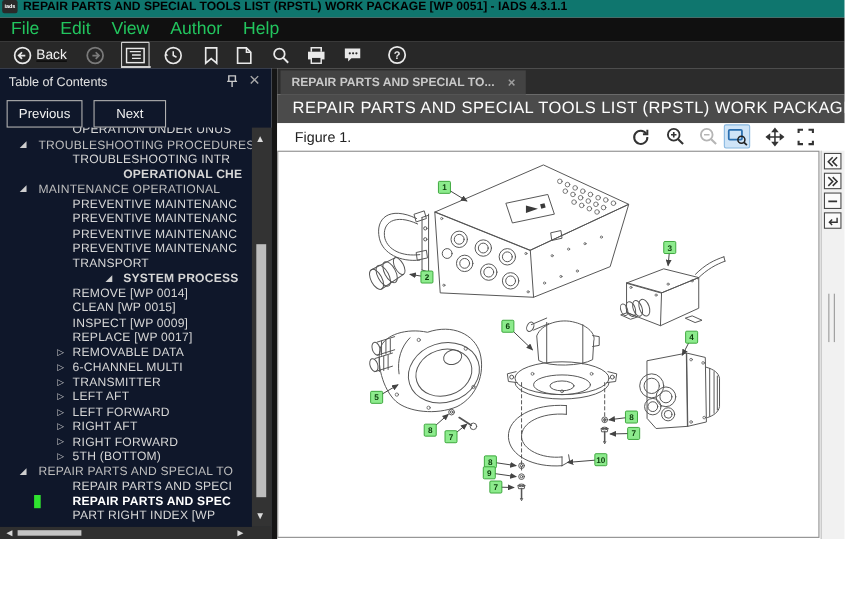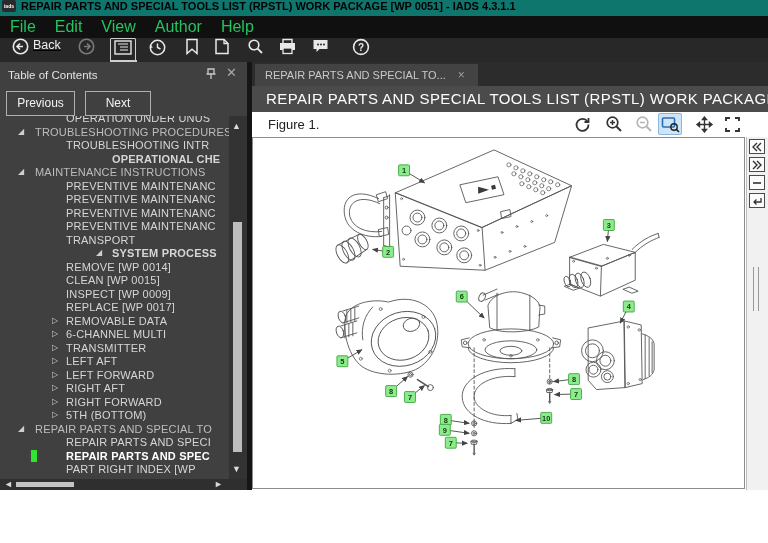--- a/index.html
+++ b/index.html
@@ -12,28 +12,28 @@
     font-size:5px;font-weight:bold;display:flex;align-items:center;justify-content:center;}
   .wtitle{margin-left:5px;font-size:11px;font-weight:600;color:#000;white-space:nowrap;}
 
   
   .menubar{position:absolute;left:0;top:16px;width:768px;height:22px;background:#101010;display:flex;align-items:center;}
   .menu-item{color:#22c55e;font-size:16px;margin-left:19px;cursor:default;}
   .menu-item:first-child{margin-left:10px;}
 
   
   .toolbar{position:absolute;left:0;top:38px;width:768px;height:24px;background:#282828;}
-  .tbtn{position:absolute;top:0;height:24px;display:flex;text-decoration:underline;}
+  .tbtn{position:absolute;top:0;height:24px;display:flex;align-items:center;text-decoration:underline;}
   .tbtn svg{display:block;}
   .backlbl{color:#f0f0f0;font-size:12.5px;margin-left:4px;}
   .tocbox{border:1px solid #cfcfcf;padding:1px 3px;border-radius:1px;}
   .tocunder{position:absolute;left:110px;top:21.5px;width:27px;height:2px;background:#cfcfcf;}
 
   
-  .panel{position:absolute;left:0;top:62px;width:247px;height:428px;background:#404040;}
+  .panel{position:absolute;left:0;top:62px;width:247px;height:428px;background:#0f172a;}
   .ptitle{position:absolute;left:8px;top:7px;font-size:11.5px;color:#e2e2e2;}
   .pinbtn{position:absolute;left:204px;top:5px;}
   .pclose{position:absolute;left:226px;top:3px;color:#a8a8a8;font-size:13px;}
   .pbtn{position:absolute;top:29px;height:25px;border:1px solid #b0b0b0;background:transparent;color:#f2f2f2;
     font-size:12px;text-align:center;line-height:23px;}
   .pbtn.prev{left:6px;width:69px;}
   .pbtn.next{left:85px;width:66px;}
   .tree{position:absolute;left:0;top:54px;width:229px;height:363px;overflow:hidden;}
   .toc-row{position:absolute;left:0;height:13.5px;white-space:nowrap;font-size:11px;color:#d6d6d6;letter-spacing:.2px;}
   .toc-row .lbl{position:absolute;top:0;}
@@ -51,21 +51,21 @@
   .vsb .thumb{position:absolute;left:4px;top:106px;width:9px;height:230px;background:#bdbdbd;}
   .hsb{position:absolute;left:0;top:417px;width:247px;height:11px;background:#2f2f2f;}
   .hsb .lt,.hsb .rt{position:absolute;top:0px;color:#d8d8d8;font-size:9px;}
   .hsb .lt{left:4px;} .hsb .rt{left:214px;}
   .hsb .thumb{position:absolute;left:16px;top:3px;width:58px;height:5px;background:#c4c4c4;}
 
   .divider{position:absolute;left:247px;top:62px;width:5px;height:428px;background:#151515;}
 
   
   .tabstrip{position:absolute;left:252px;top:62px;width:516px;height:24px;background:#2c2c2c;}
-  .tab{position:absolute;left:3px;top:2px;width:223px;height:22px;background:#434343;display:flex;align-items:center;}
+  .tab{position:absolute;left:3px;top:2px;width:223px;height:22px;background:#434343;display:flex;align-items:center;font-weight:bold;}
   .tab .tl{margin-left:10px;font-size:11px;color:#c9c9c9;white-space:nowrap;}
   .tab .tx{margin-left:12px;color:#9e9e9e;font-size:12px;}
   .pgheader{position:absolute;left:252px;top:86px;width:516px;height:26px;background:#4b4b4b;color:#fdfdfd;
     font-size:15px;letter-spacing:.4px;line-height:26px;padding-left:14px;white-space:nowrap;overflow:hidden;}
   .figbar{position:absolute;left:252px;top:112px;width:516px;height:25px;background:#fff;}
   .figcap{position:absolute;left:16px;top:5px;font-size:13px;color:#222;}
   .fbtn{position:absolute;top:1px;width:24px;height:22px;display:flex;align-items:center;justify-content:center;}
   .fbtn.active{background:#cfe4f7;border:1px solid #88b7e0;border-radius:2px;}
 
   .canvas{position:absolute;left:252px;top:137px;width:493px;height:352px;background:#fff;border:1px solid #8c8c8c;}
@@ -182,21 +182,21 @@
           <span class="lbl">TROUBLESHOOTING PROCEDURES</span>
         </div>
         <div class="toc-row lv2" style="top: 23px;">
           <span class="lbl">TROUBLESHOOTING INTR</span>
         </div>
         <div class="toc-row lv3" style="top: 36.5px;">
           <span class="lbl">OPERATIONAL CHE</span>
         </div>
         <div class="toc-row lv1" style="top: 50px;">
           <span class="exp">◢</span>
-          <span class="lbl">MAINTENANCE INSTRUCTIONS</span>
+          <span class="lbl">MAINTENANCE OPERATIONAL</span>
         </div>
         <div class="toc-row lv2" style="top: 63.5px;">
           <span class="lbl">PREVENTIVE MAINTENANC</span>
         </div>
         <div class="toc-row lv2" style="top: 77px;">
           <span class="lbl">PREVENTIVE MAINTENANC</span>
         </div>
         <div class="toc-row lv2" style="top: 90.5px;">
           <span class="lbl">PREVENTIVE MAINTENANC</span>
         </div>

